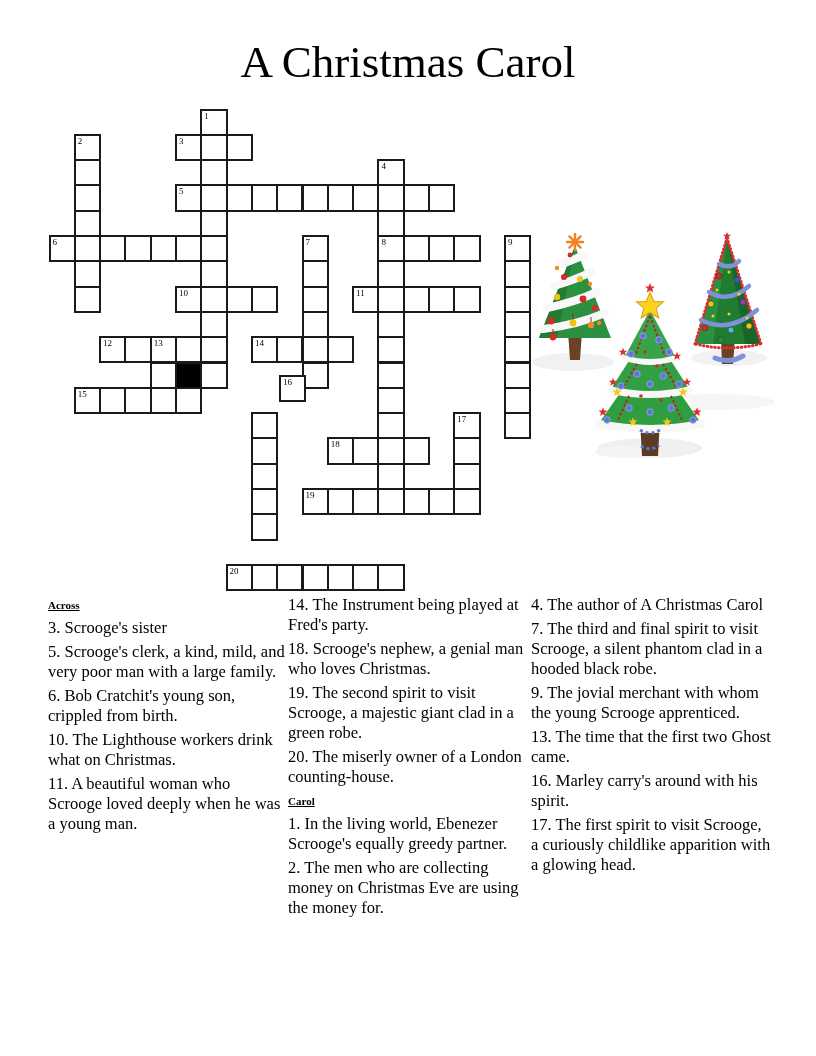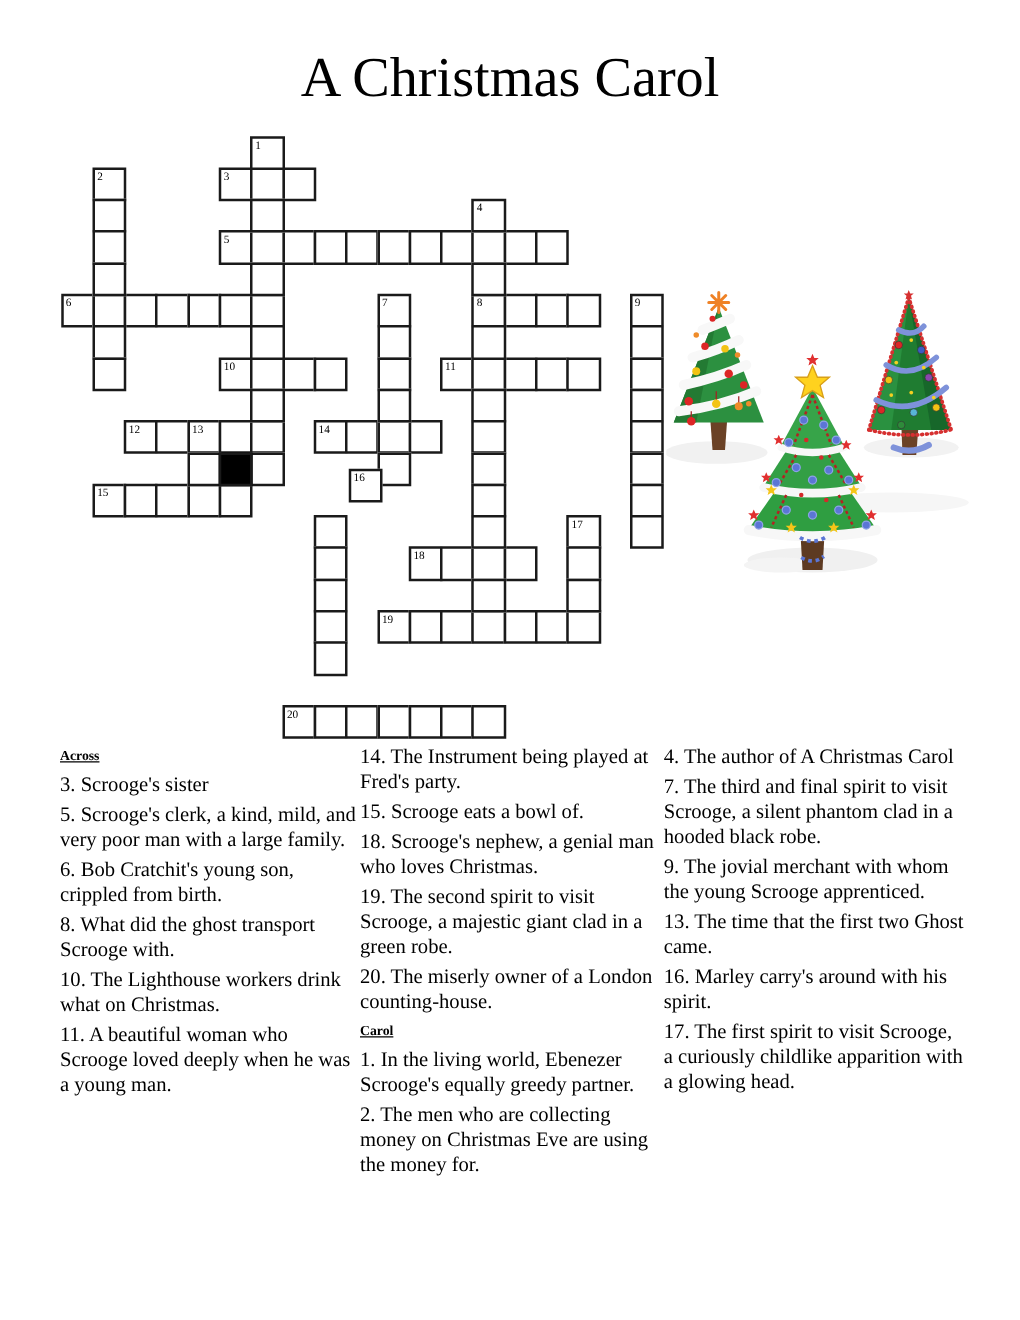--- a/index.html
+++ b/index.html
@@ -337,27 +337,25 @@
     </g>
     <use href="#star" transform="translate(194,12) scale(0.4)" fill="#d63030"></use>
   </g>
 </svg>
 
 <div id="col1" class="clue-col">
     <p class="clue-header">Across</p>
     <p class="clue"><b>3.</b> Scrooge's sister</p>
     <p class="clue"><b>5.</b> Scrooge's clerk, a kind, mild, and very poor man with a large family.</p>
     <p class="clue"><b>6.</b> Bob Cratchit's young son, crippled from birth.</p>
-    <p class="clue"><b>8.</b> What did the ghost transport Scrooge with.</p>
     <p class="clue"><b>10.</b> The Lighthouse workers drink what on Christmas.</p>
     <p class="clue"><b>11.</b> A beautiful woman who Scrooge loved deeply when he was a young man.</p>
   </div>
 <div id="col2" class="clue-col">
     <p class="clue"><b>14.</b> The Instrument being played at Fred's party.</p>
-    <p class="clue"><b>15.</b> Scrooge eats a bowl of.</p>
     <p class="clue"><b>18.</b> Scrooge's nephew, a genial man who loves Christmas.</p>
     <p class="clue"><b>19.</b> The second spirit to visit Scrooge, a majestic giant clad in a green robe.</p>
     <p class="clue"><b>20.</b> The miserly owner of a London counting-house.</p>
     <p class="clue-header">Carol</p>
     <p class="clue"><b>1.</b> In the living world, Ebenezer Scrooge's equally greedy partner.</p>
     <p class="clue"><b>2.</b> The men who are collecting money on Christmas Eve are using the money for.</p>
   </div>
 <div id="col3" class="clue-col">
     <p class="clue"><b>4.</b> The author of A Christmas Carol</p>
     <p class="clue"><b>7.</b> The third and final spirit to visit Scrooge, a silent phantom clad in a hooded black robe.</p>

